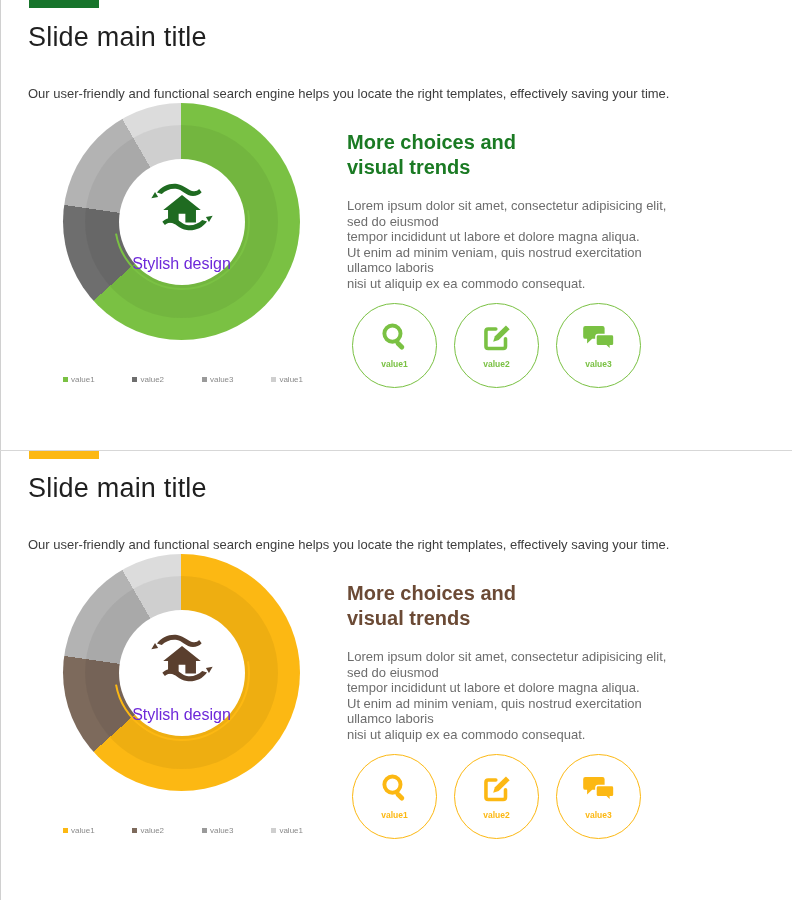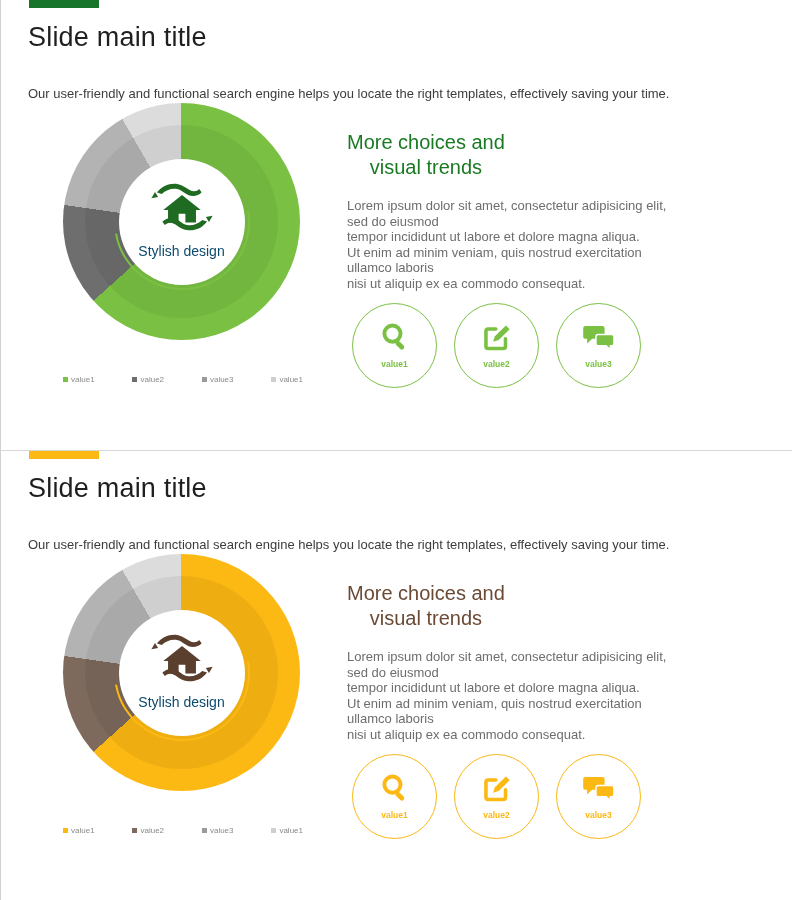--- a/index.html
+++ b/index.html
@@ -20,31 +20,31 @@
   
   .chart{position:absolute;left:63px;top:103px;width:237px;height:237px;}
   .ring{position:absolute;inset:0;border-radius:50%;}
   .hole{position:absolute;left:50%;top:50%;transform:translate(-50%,-50%);
     width:126px;height:126px;border-radius:50%;background:#fff;}
   .inner-accent{position:absolute;left:50%;top:50%;transform:translate(-50%,-50%);
     width:132px;height:132px;border-radius:50%;}
   .logo{position:absolute;left:50%;top:44%;transform:translate(-50%,-50%);
     width:62px;height:52px;}
   .logo svg{display:block;width:100%;height:100%;}
-  .chart-label{position:absolute;left:0;right:0;top:140px;text-align:center;
-    font-size:14px;color:#0c4a6e;}
+  .chart-label{position:absolute;left:0;right:0;top:152px;text-align:center;
+    font-size:16px;color:#6d28d9;}
 
   .legend{position:absolute;left:63px;top:375px;width:240px;display:flex;
     justify-content:space-between;align-items:center;font-size:8px;color:#8a8a8a;}
   .legend-item{display:flex;align-items:center;gap:3px;white-space:nowrap;}
   .legend-sw{width:5px;height:5px;display:inline-block;}
 
   
   .head{position:absolute;left:347px;top:130px;font-size:20px;line-height:25px;
-    font-weight:400;white-space:pre-line;text-align:center;}
+    font-weight:700;white-space:pre-line;}
   .body-copy{position:absolute;left:347px;top:198px;width:330px;font-size:13px;
     line-height:15.5px;color:#6d6d6d;white-space:pre-line;}
 
   .circles{position:absolute;left:352px;top:303px;display:flex;gap:17px;}
   .circ{width:85px;height:85px;border-radius:50%;border:1.6px solid #7ac143;
     background:#fff;position:relative;display:flex;flex-direction:column;
     align-items:center;justify-content:center;box-sizing:border-box;}
   .circ .gl{width:40px;height:34px;margin-top:-2px;}
   .circ .gl svg{display:block;width:100%;height:100%;}
   .circ .cap{font-size:8.5px;margin-top:5px;font-weight:600;}

